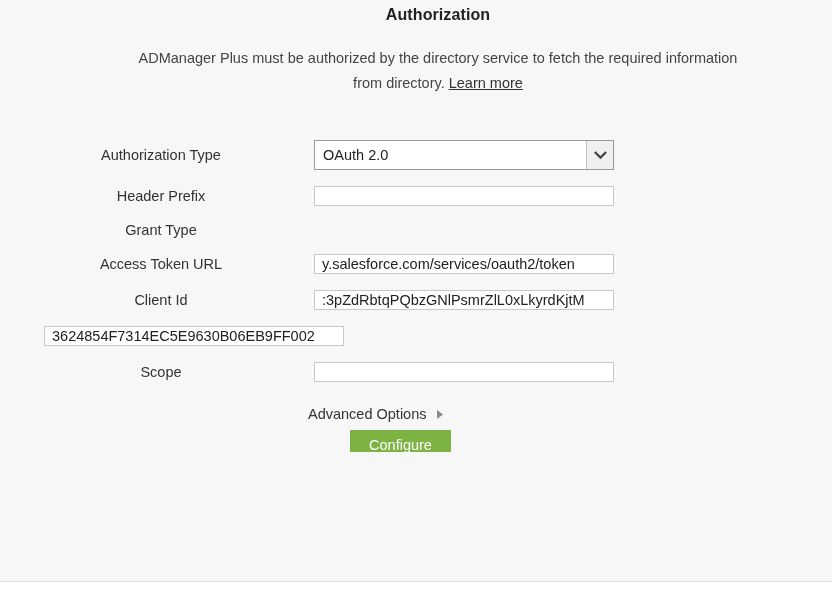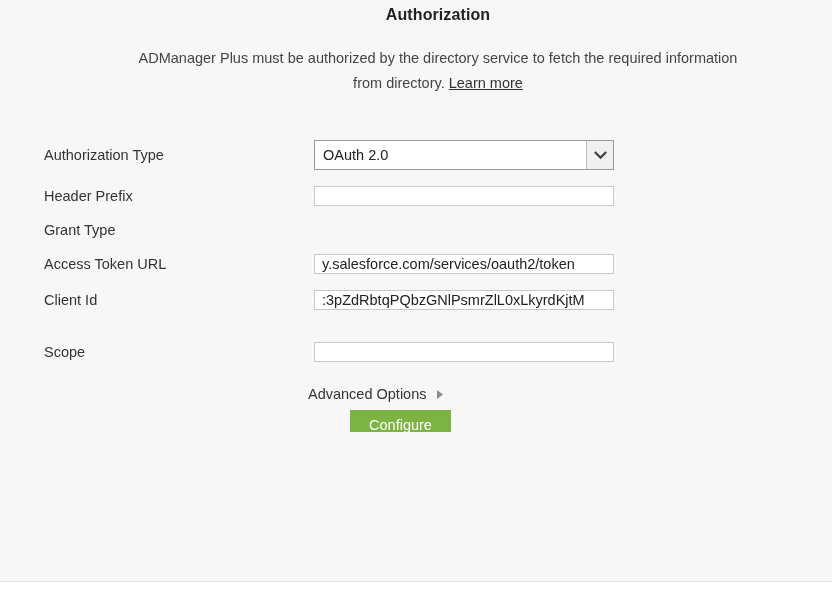--- a/index.html
+++ b/index.html
@@ -56,21 +56,21 @@
   }
 
   .row {
     display: flex;
     align-items: center;
     margin-bottom: 16px;
   }
 
   .label {
     width: 270px;
-    text-align: left;
+    text-align: center;
     padding-right: 36px;
     font-size: 14.5px;
     color: #333333;
     white-space: nowrap;
   }
 
   .control {
     width: 300px;
   }
 
@@ -225,20 +225,23 @@
     </div>
 
     <div class="row">
       <div class="label">Client Id</div>
       <div class="control">
         <input class="text-input" type="text" value=":3pZdRbtqPQbzGNlPsmrZlL0xLkyrdKjtM" style="">
       </div>
     </div>
 
     <div class="row">
+      <div class="control">
+        <input class="text-input" type="text" value="3624854F7314EC5E9630B06EB9FF002" style="">
+      </div>
     </div>
 
     <div class="row">
       <div class="label">Scope</div>
       <div class="control">
         <input class="text-input" type="text" value="" style="">
       </div>
     </div>
 
     <div class="advanced-row">

